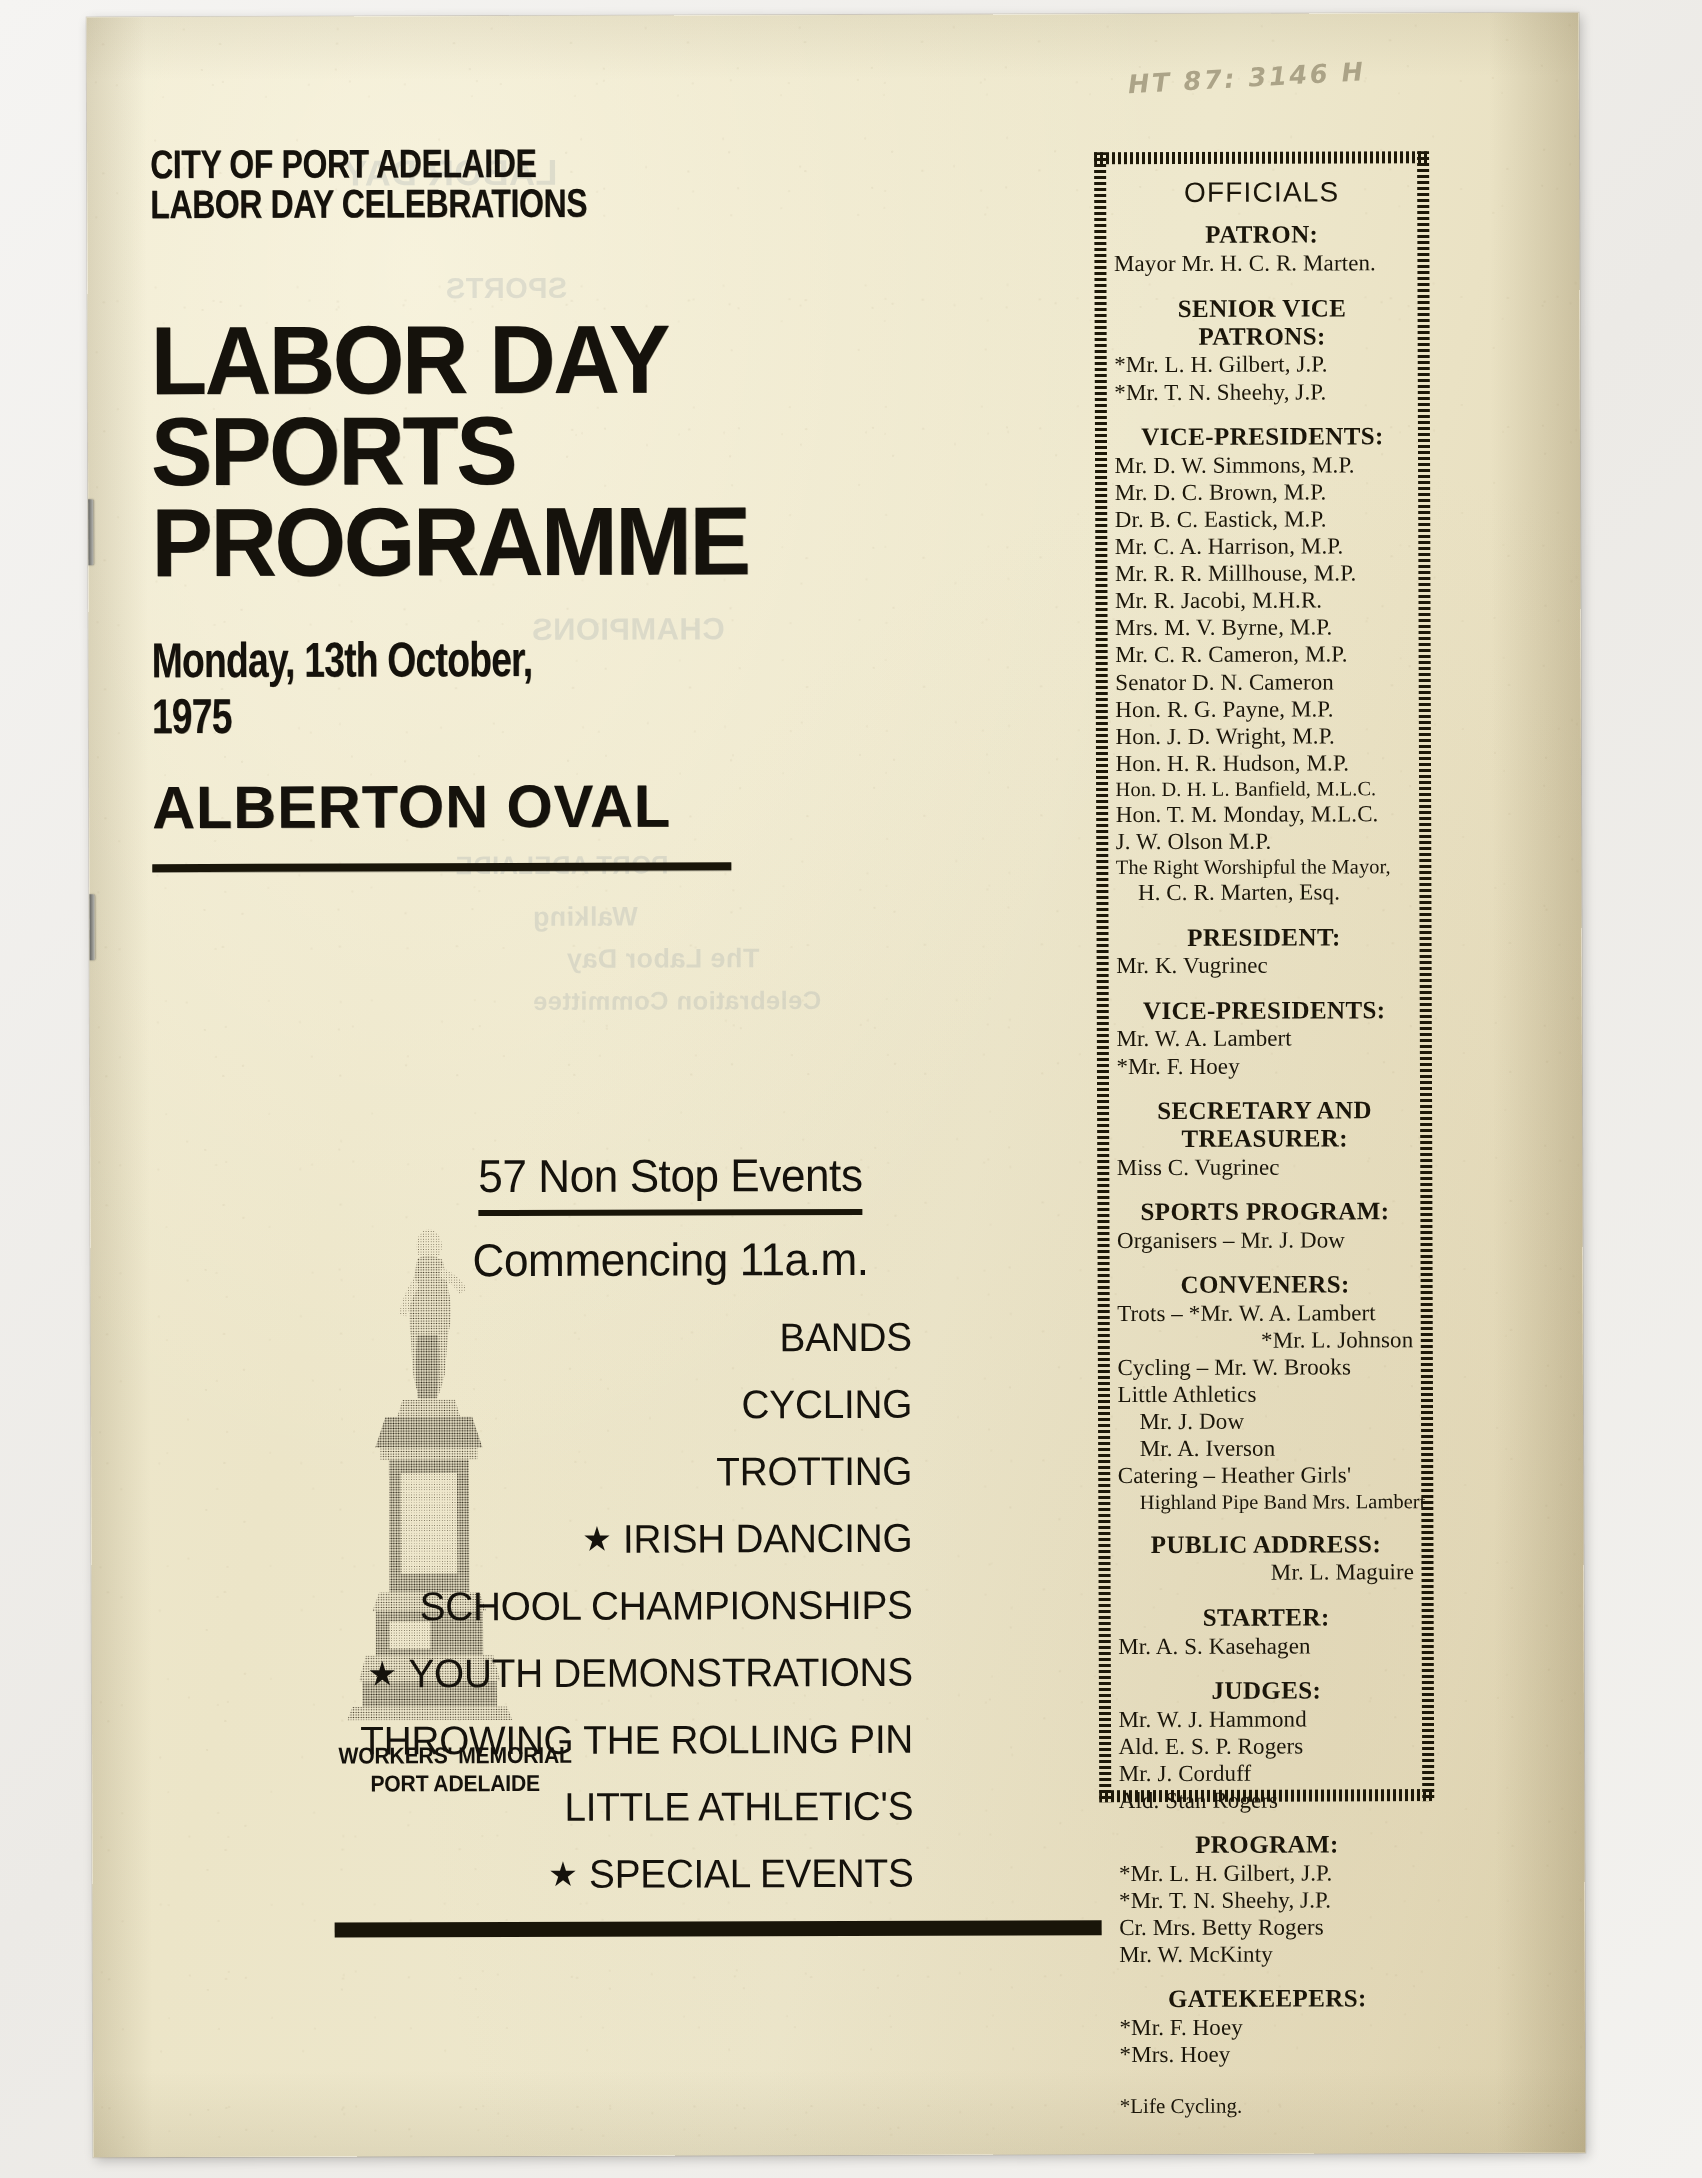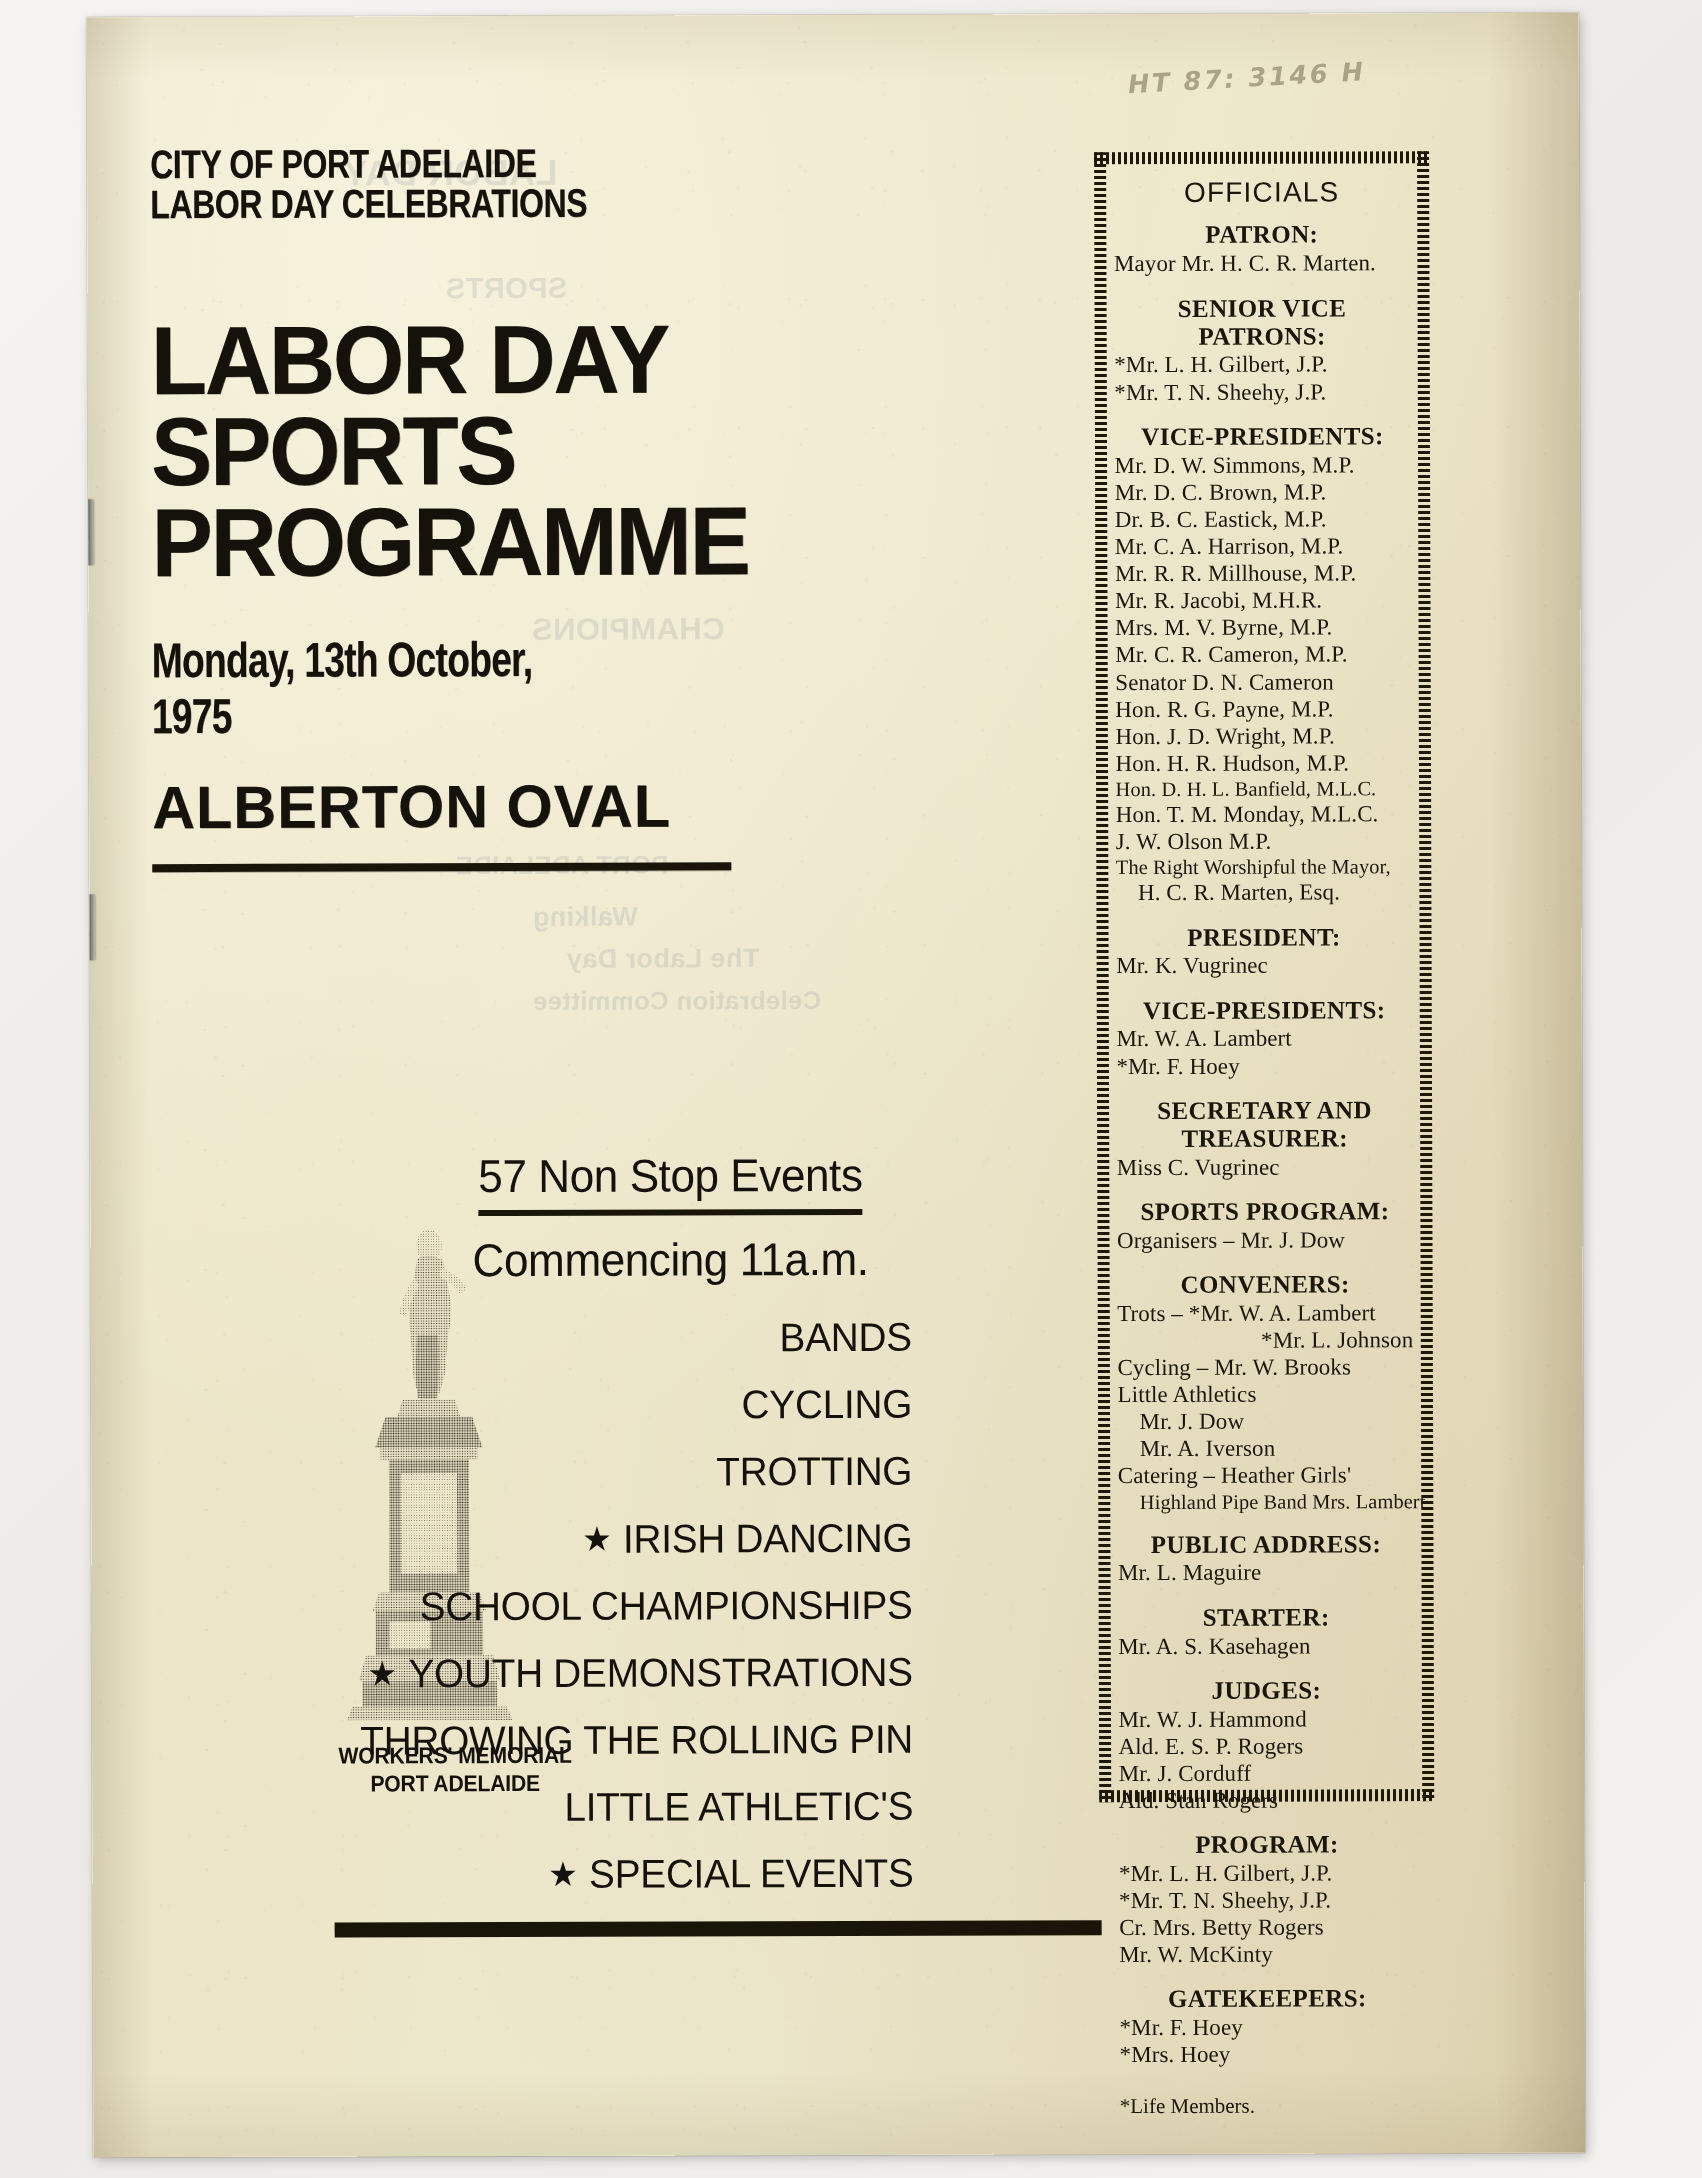--- a/index.html
+++ b/index.html
@@ -118,21 +118,21 @@
   #officials .bd.l{left:0} #officials .bd.r{right:0}
 
   #offinner{position:relative;padding:6.8px 8.5px 0;
             font-family:"Liberation Serif",serif;color:#1b160a;}
   .oftitle{text-align:center;font-family:"Liberation Sans",sans-serif;
            font-weight:400;font-size:28px;letter-spacing:1.2px;margin:5.1px 0 12px;}
   .ofsec{text-align:center;font-weight:700;font-size:25px;letter-spacing:0.4px;
          margin:17px 0 0.9px;line-height:1.12;}
   .ofsec.tight{margin-top:12px;}
   .ofline{font-size:23px;line-height:1.18;letter-spacing:0.1px;white-space:nowrap;}
-  .ofline.c{text-align:left;}
+  .ofline.c{text-align:right;}
   .ofline.i1{padding-left:22px;}
   .ofline.i2{padding-left:39px;text-align:right;}
   .ofline.small{font-size:20.4px;}
   .offoot{margin-top:25.6px;font-size:21px;}
 </style>
 </head>
 <body>
 
 <div id="scan">
   <div id="page">
@@ -302,21 +302,21 @@
             <div class="ofline">Ald. Stan Rogers</div>
             <div class="ofsec">PROGRAM:</div>
             <div class="ofline">*Mr. L. H. Gilbert, J.P.</div>
             <div class="ofline">*Mr. T. N. Sheehy, J.P.</div>
             <div class="ofline">Cr. Mrs. Betty Rogers</div>
             <div class="ofline">Mr. W. McKinty</div>
             <div class="ofsec">GATEKEEPERS:</div>
             <div class="ofline">*Mr. F. Hoey</div>
             <div class="ofline">*Mrs. Hoey</div>
           </div>
-        <div class="offoot">*Life Members.</div>
+        <div class="offoot">*Life Cycling.</div>
       </div>
     </div>
 
     <div class="staple" style="top:482px"></div>
     <div class="staple" style="top:877px"></div>
   </div>
 </div>
 
 
 </body></html>

